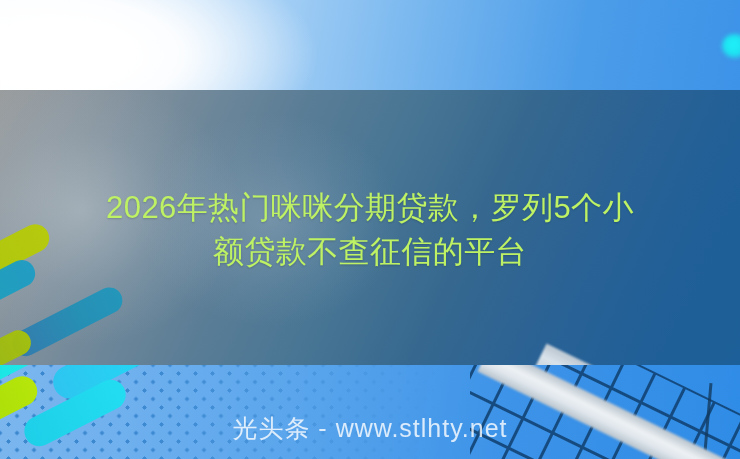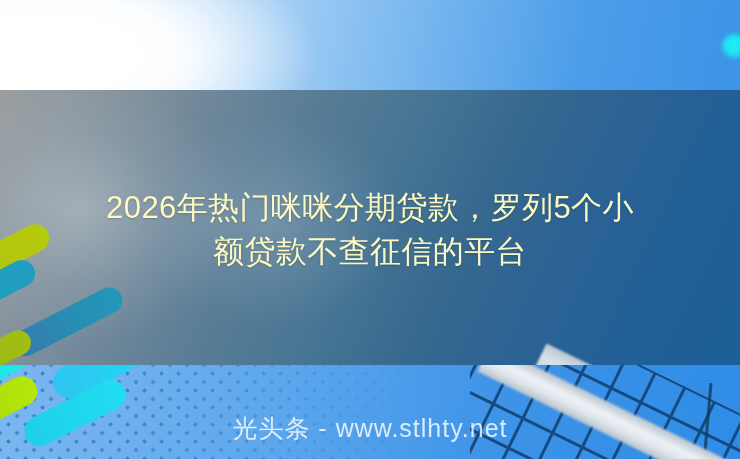--- a/index.html
+++ b/index.html
@@ -207,21 +207,21 @@
     opacity: 0.8;
     filter: blur(0.6px);
   }
 
   
   .title {
     position: absolute;
     left: 0; top: 186px;
     width: 740px;
     text-align: center;
-    color: #fef9c3;
+    color: #bef264;
     font-size: 31px;
     line-height: 44px;
     letter-spacing: 0.4px;
     white-space: pre-line;
     font-weight: 400;
     text-shadow: 0 1px 2px rgba(0,0,0,0.18);
   }
 
   
   .watermark {

